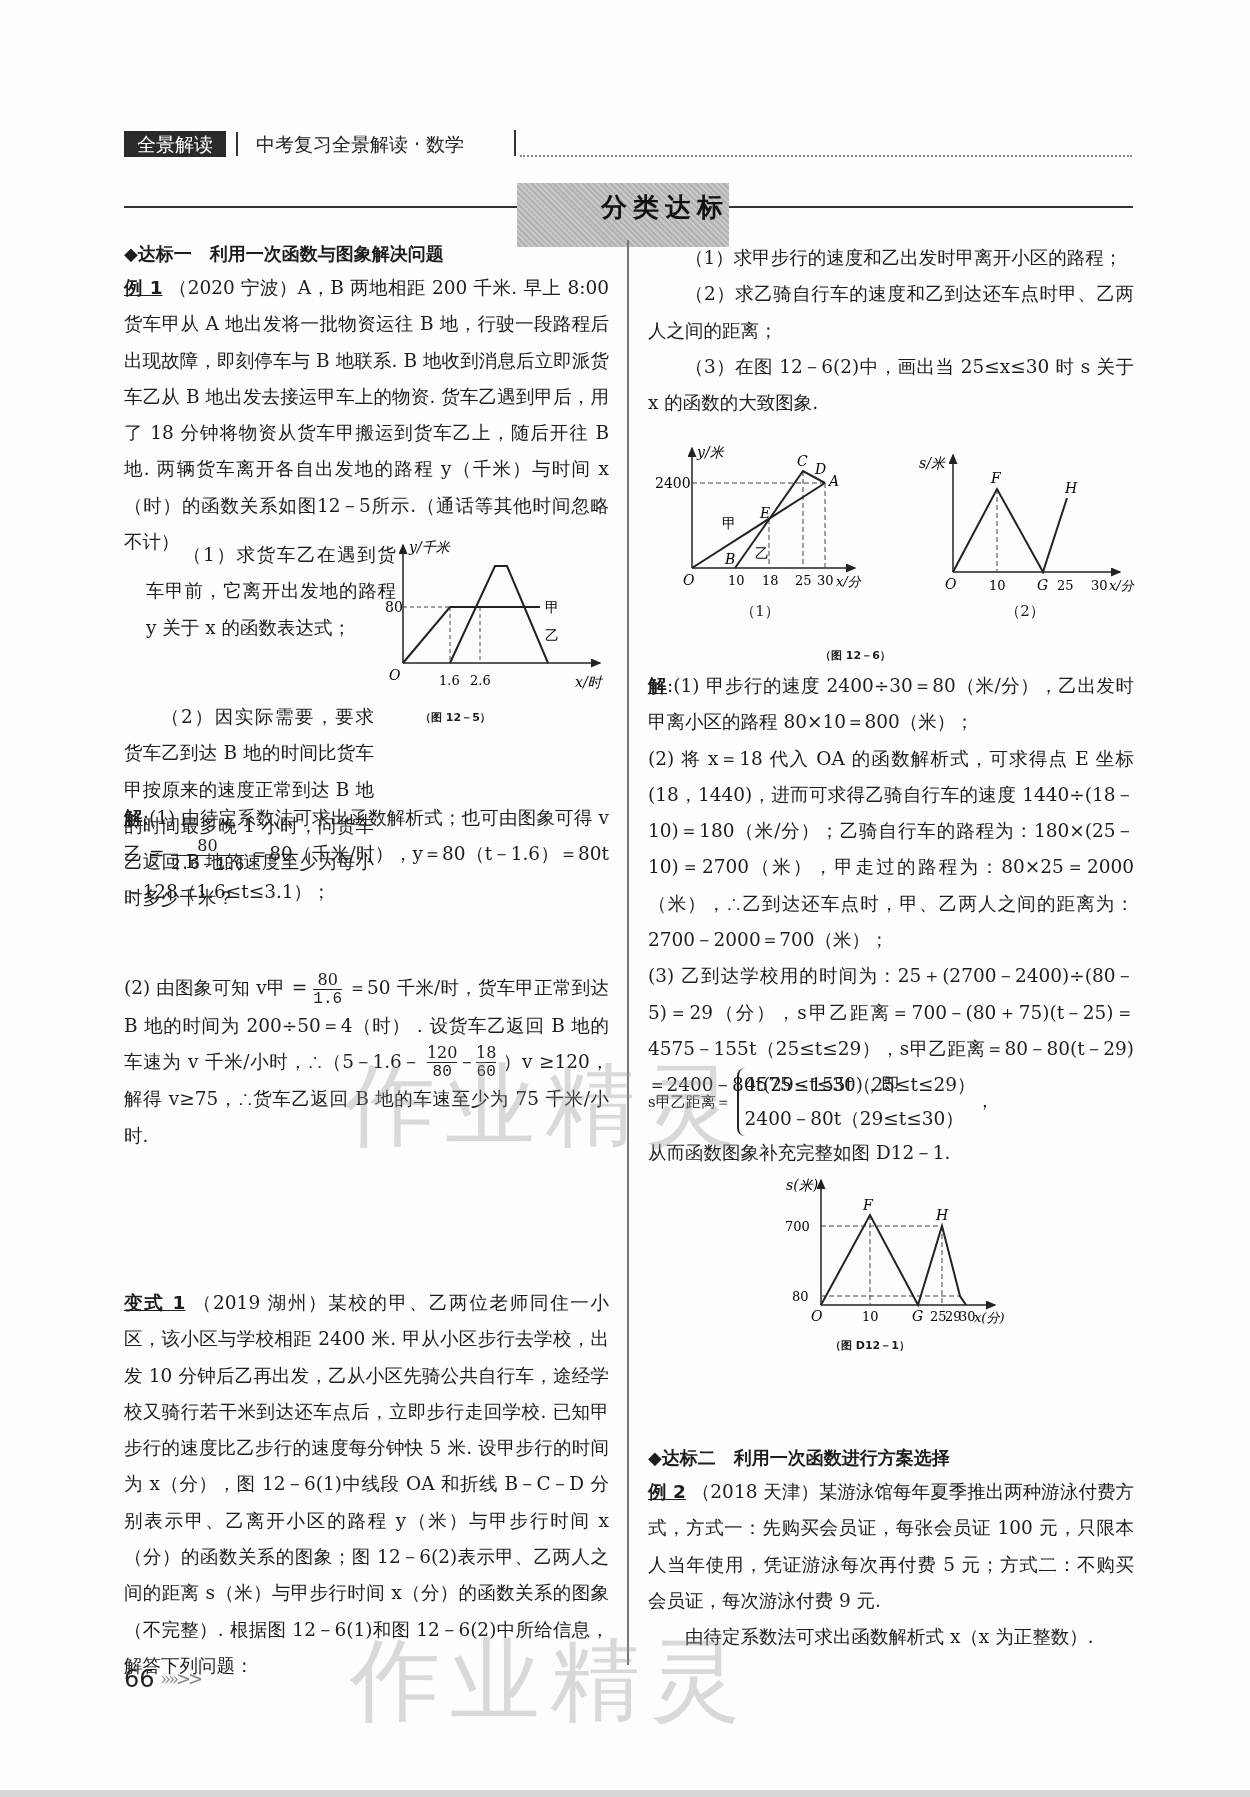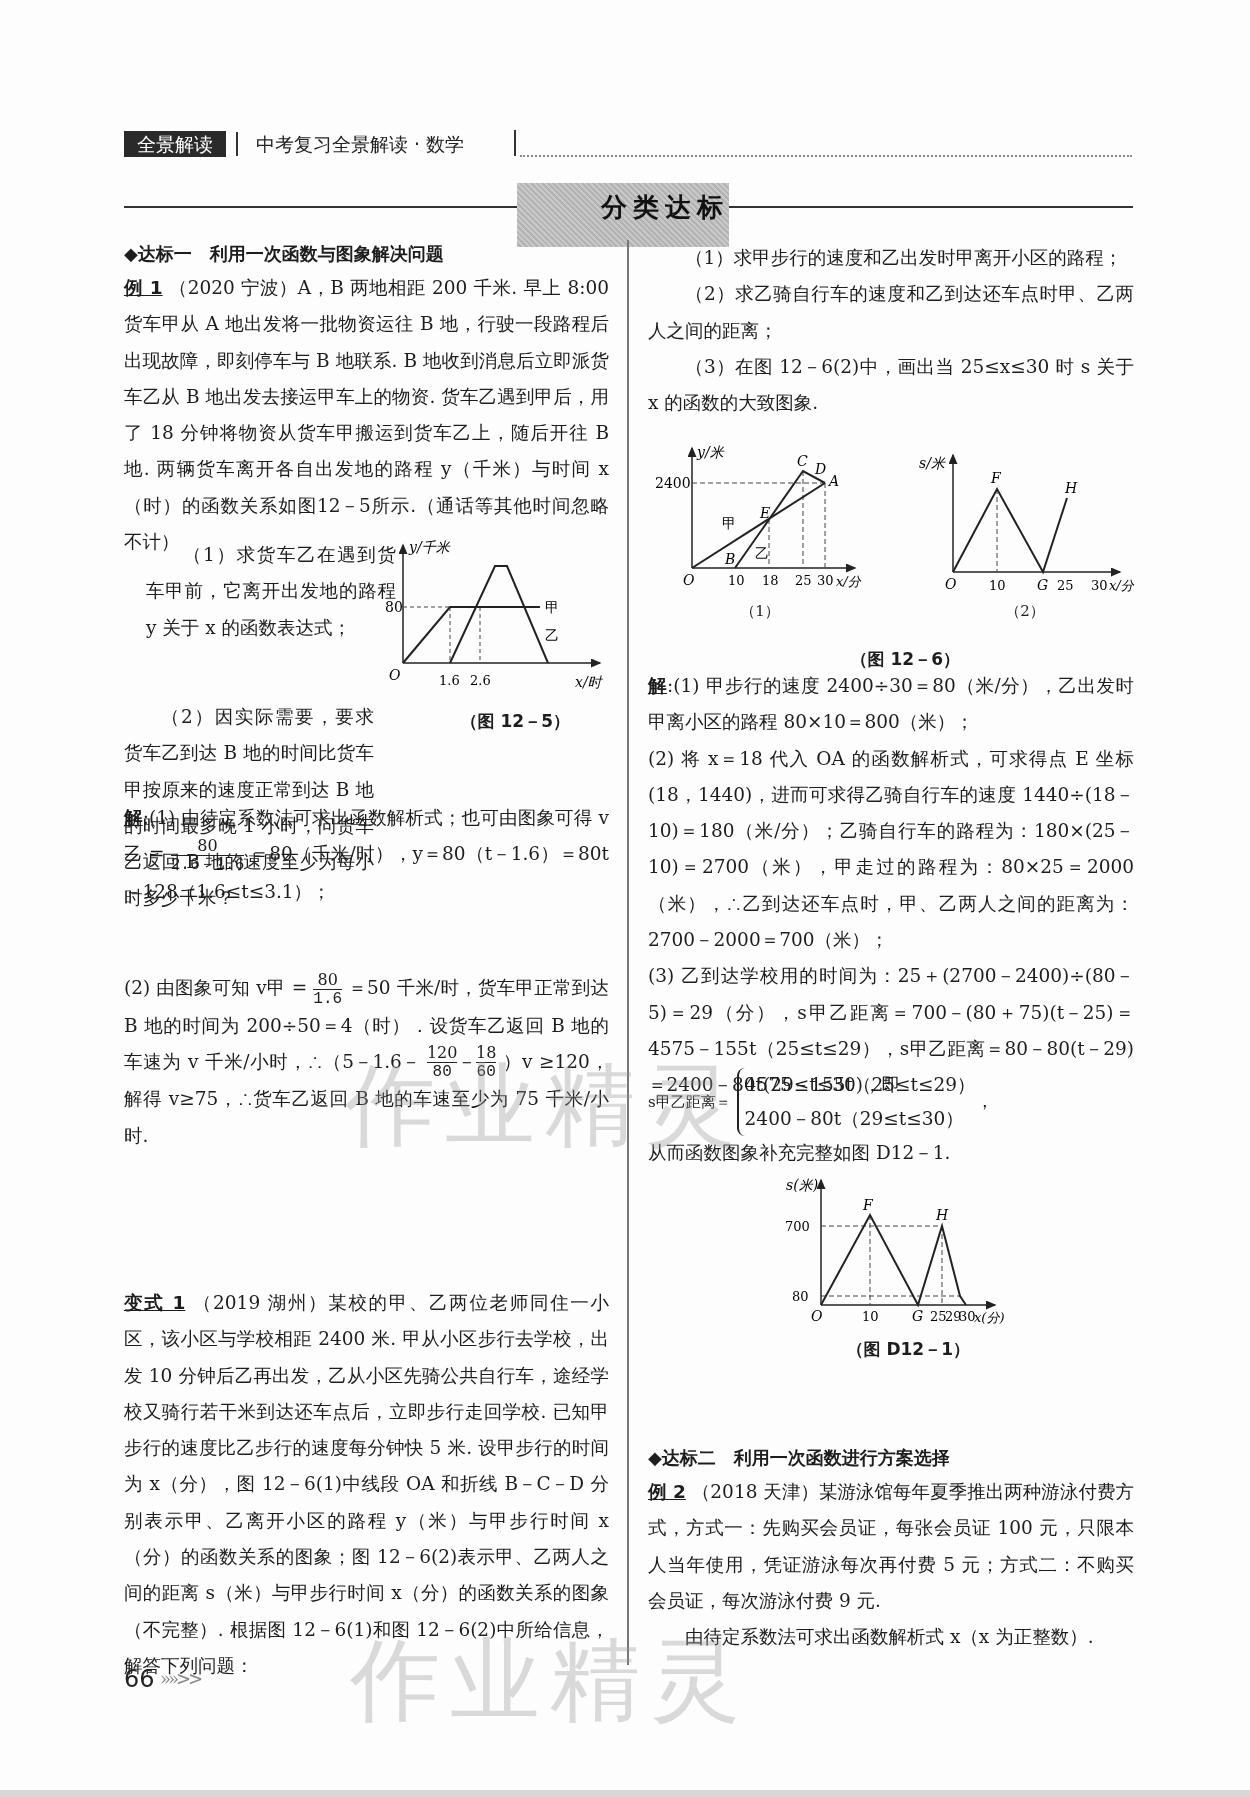--- a/index.html
+++ b/index.html
@@ -16,21 +16,21 @@
        background-image:repeating-linear-gradient(45deg,rgba(255,255,255,.18) 0 2px,rgba(0,0,0,.05) 2px 4px);
        font-family:"DejaVu Sans",sans-serif;font-weight:bold;font-size:26px;letter-spacing:6px;
        text-align:right;line-height:48px;color:#111;}
   .col-div{left:627px;top:240px;width:2px;height:1425px;background:#777;}
   .p{font-size:18.5px;line-height:36.3px;text-align:justify;}
   .left{left:124px;width:485px;}
   .right{left:648px;width:486px;}
   .h{font-family:"DejaVu Sans",sans-serif;font-weight:bold;font-size:18px;}
   .b{font-weight:bold;font-family:"DejaVu Sans",sans-serif;text-decoration:underline;}
   .ind{text-indent:2em;}
-  .cap{font-family:"DejaVu Sans",sans-serif;font-weight:bold;font-size:17px;text-align:right;}
+  .cap{font-family:"DejaVu Sans",sans-serif;font-weight:bold;font-size:11px;text-align:left;}
   .sub{font-size:15px;text-align:center;}
   svg text{font-family:"DejaVu Serif","Liberation Serif",serif;}
   .pg{left:124px;top:1665px;font-family:"DejaVu Sans",sans-serif;font-size:24px;color:#222;}
   .pg-arrows{left:160px;top:1668px;font-size:18px;color:#888;letter-spacing:-3px;}
   .frac{display:inline-block;vertical-align:middle;text-align:center;font-size:16px;line-height:18px;}
   .frac span{display:block;}
   .frac .den{border-top:1px solid #222;font-family:Liberation Mono, monospace;}
   .wm{color:rgba(150,150,150,.35);font-family:"DejaVu Sans",sans-serif;font-size:90px;letter-spacing:10px;}
 </style>
 </head>

